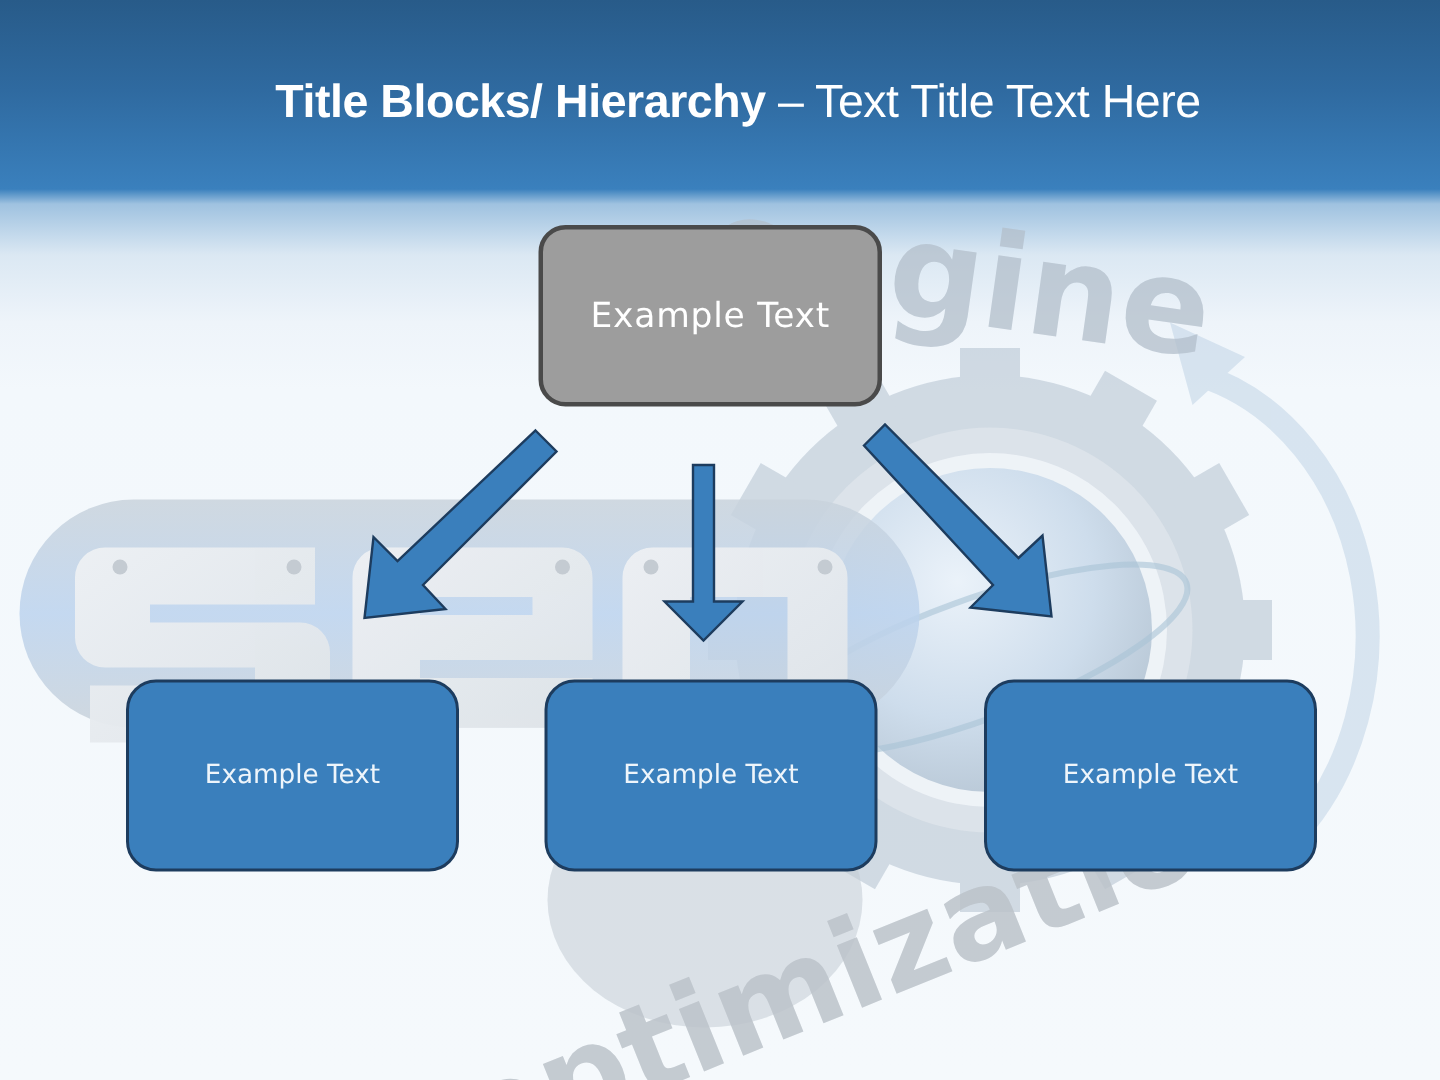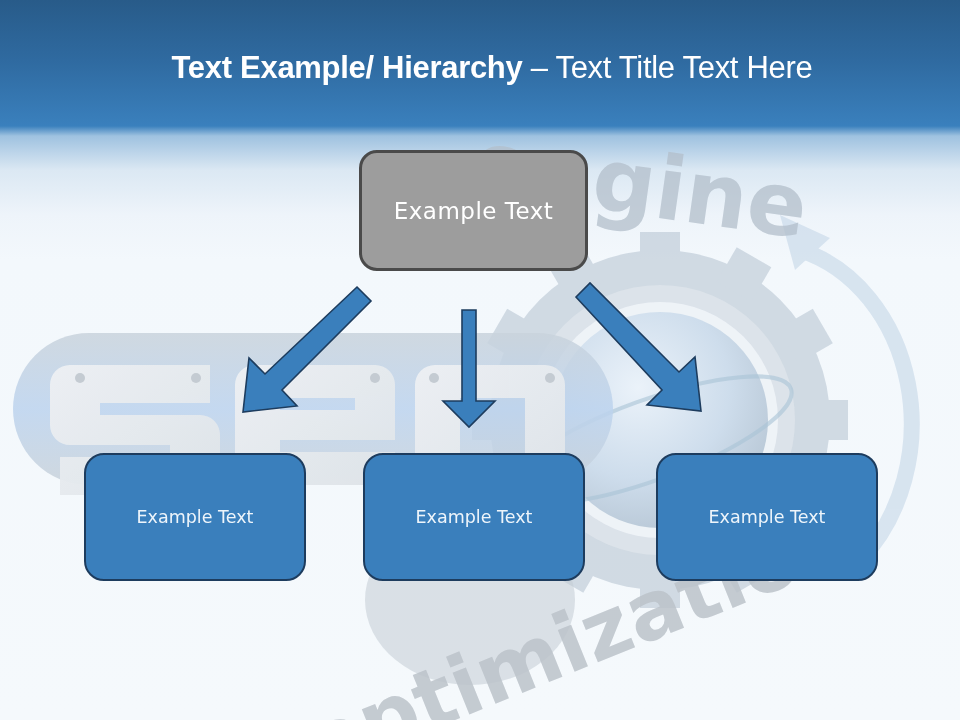--- a/index.html
+++ b/index.html
@@ -109,21 +109,21 @@
       <circle cx="434" cy="378" r="5"></circle>
         <circle cx="550" cy="378" r="5"></circle>
     </g>
 
     <text x="470" y="215" font-family="DejaVu Sans, sans-serif" font-weight="bold" font-size="88" fill="#b3bfcb" opacity="0.75" transform="rotate(8 640 190)">engine</text>
 
     <text x="290" y="660" font-family="DejaVu Sans, sans-serif" font-weight="bold" font-size="82" fill="#bcc3ca" opacity="0.85" transform="rotate(-22 600 640)">optimization</text>
   </svg>
 
   <div class="title">
-    <span class="bold">Text Example/ Hierarchy</span><span class="light"> – </span><span class="light">Text Title Text Here</span>
+    <span class="bold">Title Blocks/ Hierarchy</span><span class="light"> – </span><span class="light">Text Title Text Here</span>
   </div>
 
   <svg class="arrows" viewBox="0 0 960 720" xmlns="http://www.w3.org/2000/svg">
 
     <polygon points="357,287 371,301 282,390 297,406 243,412 249,358 265,374" fill="#3a7fbc" stroke="#1d3c5e" stroke-width="1.6" stroke-linejoin="miter"></polygon>
 
     <polygon points="462,310 476,310 476,401 495,401 469,427 443,401 462,401" fill="#3a7fbc" stroke="#1d3c5e" stroke-width="1.6" stroke-linejoin="miter"></polygon>
 
     <polygon points="576,297 590,283 679,372 695,357 701,411 647,405 662,390" fill="#3a7fbc" stroke="#1d3c5e" stroke-width="1.6" stroke-linejoin="miter"></polygon>
   </svg>

